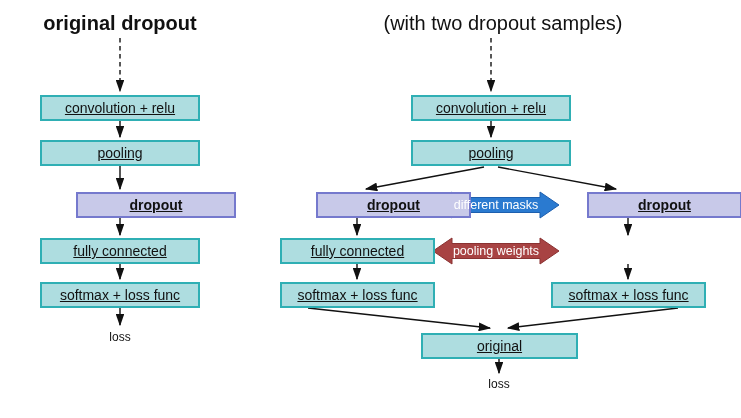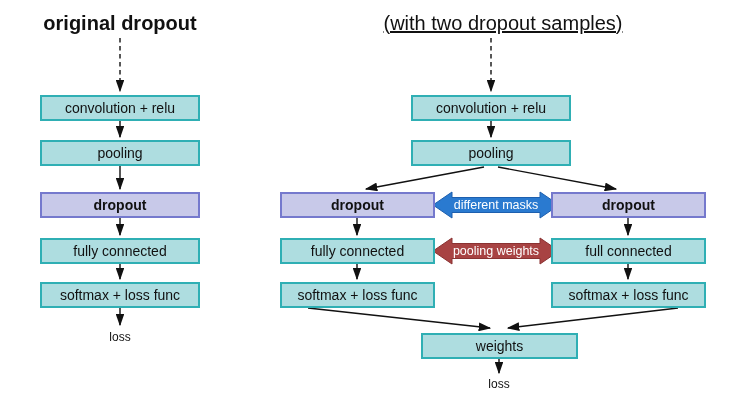--- a/index.html
+++ b/index.html
@@ -26,34 +26,36 @@
   .wires line.dashed{stroke-dasharray:4.5 3.5;}
   .poly-masks{fill:var(--masks-fill);stroke:var(--masks-border);stroke-width:1;}
   .poly-weights{fill:var(--weights-fill);stroke:var(--weights-border);stroke-width:1;}
   .node{
     position:absolute;z-index:2;
     height:22px;
     display:flex;align-items:center;justify-content:center;
     font-size:14px;line-height:1;
     background:var(--node-fill);
     border:2px solid var(--node-border);
+    text-decoration:underline;
   }
   .node.purple{
     background:var(--dropout-fill);
     border-color:var(--dropout-border);
     font-weight:bold;
+    margin-left:36px;
   }
   .diagram-title{
     position:absolute;z-index:2;
     top:14px;height:18px;
     display:flex;align-items:center;justify-content:center;
     font-size:20px;white-space:nowrap;
   }
   .diagram-title .b{font-weight:bold;}
-  .diagram-title .n{font-weight:normal;margin-left:5px;text-decoration:underline;}
+  .diagram-title .n{font-weight:normal;margin-left:5px;}
   .out-label{
     position:absolute;z-index:2;
     width:60px;height:16px;
     display:flex;align-items:center;justify-content:center;
     font-size:12px;
   }
   .connector-label{
     position:absolute;z-index:3;
     width:118px;height:16px;
     display:flex;align-items:center;justify-content:center;
@@ -110,22 +112,21 @@
   <div class="out-label" style="left:90px;top:329px;">loss</div>
 
   <div class="node" style="left:411px;top:95px;width:156px;">convolution + relu</div>
   <div class="node" style="left:411px;top:140px;width:156px;">pooling</div>
 
   <div class="node purple" style="left:280px;top:192px;width:151px;">dropout</div>
   <div class="node" style="left:280px;top:238px;width:151px;">fully connected</div>
   <div class="node" style="left:280px;top:282px;width:151px;">softmax + loss func</div>
 
   <div class="node purple" style="left:551px;top:192px;width:151px;">dropout</div>
-  <div class="node" style="left:551px;top:238px;width:151px;">full connected</div>
   <div class="node" style="left:551px;top:282px;width:151px;">softmax + loss func</div>
 
   <div class="connector-label" style="left:437px;top:197px;">different masks</div>
   <div class="connector-label" style="left:437px;top:243px;">pooling weights</div>
 
-  <div class="node" style="left:421px;top:333px;width:153px;">weights</div>
+  <div class="node" style="left:421px;top:333px;width:153px;">original</div>
   <div class="out-label" style="left:469px;top:376px;">loss</div>
 
 </div>
 
 </body></html>

